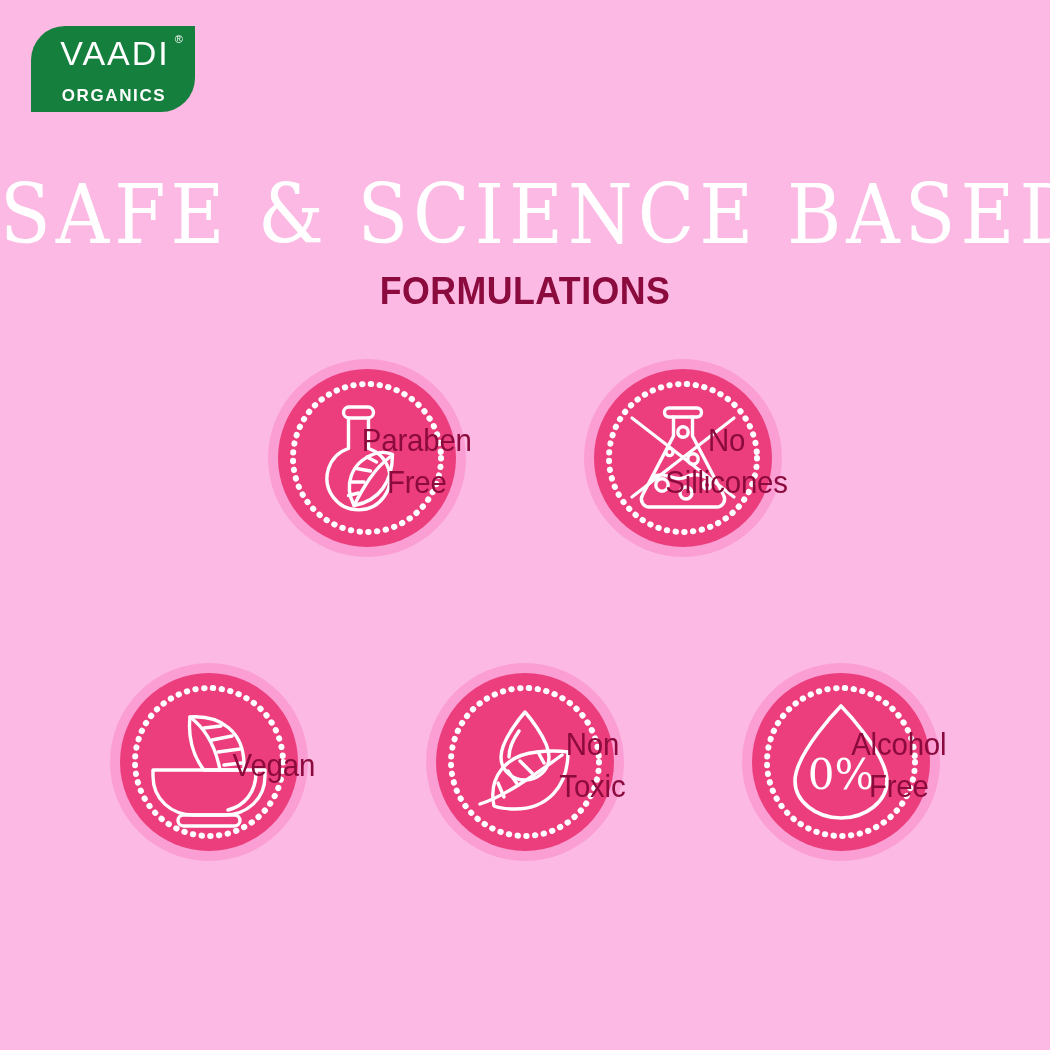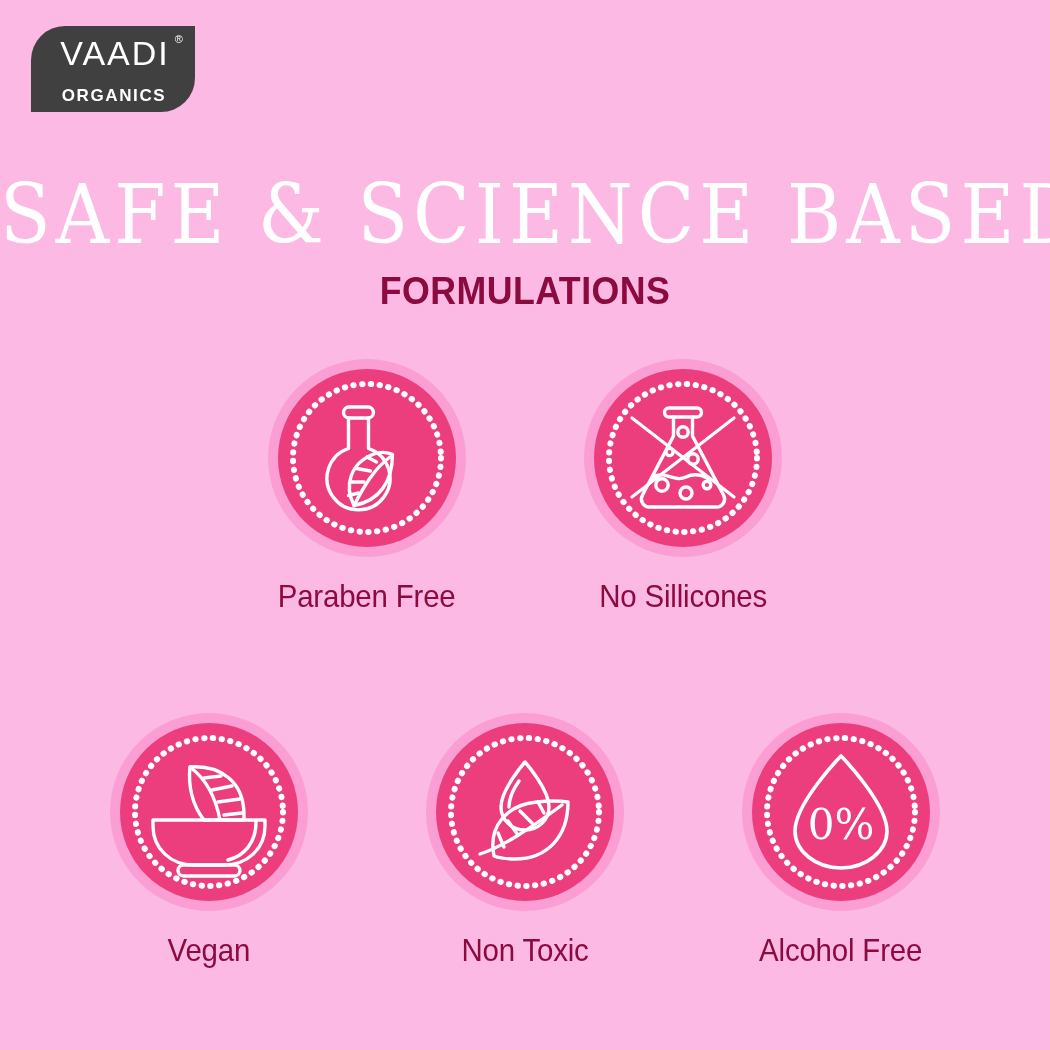--- a/index.html
+++ b/index.html
@@ -23,21 +23,21 @@
     background: #fcb9e4;
   }
 
   
   .logo {
     position: absolute;
     left: 31px;
     top: 26px;
     width: 164px;
     height: 86px;
-    background: #404040;
+    background: #15803d;
     border-radius: 34px 0 34px 0;
     box-sizing: border-box;
     display: flex;
     flex-direction: column;
     align-items: center;
     justify-content: center;
     padding-top: 2px;
   }
   .logo-main {
     position: relative;
@@ -114,21 +114,21 @@
     display: flex;
     justify-content: center;
     gap: 96px;
   }
   .row + .row {
     margin-top: 84px;
   }
   .cell {
     width: 220px;
     display: flex;
-    flex-direction: column;
+    flex-direction: row;
     align-items: center;
   }
 
   .badge {
     position: relative;
     width: 220px;
     height: 220px;
     display: flex;
     align-items: center;
     justify-content: center;

